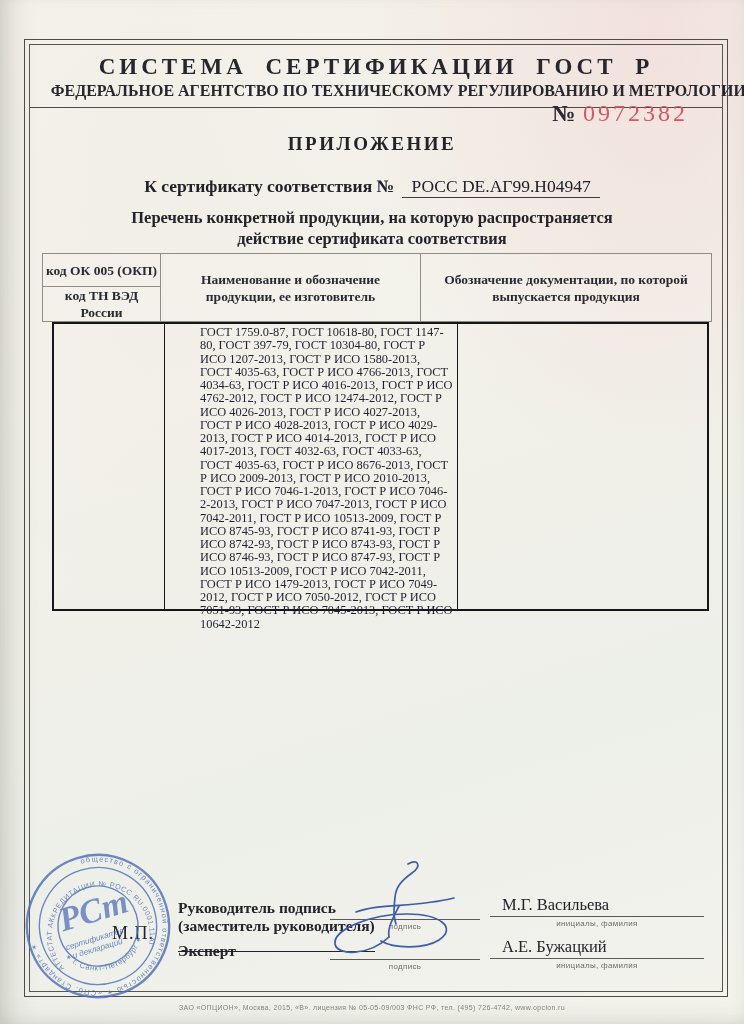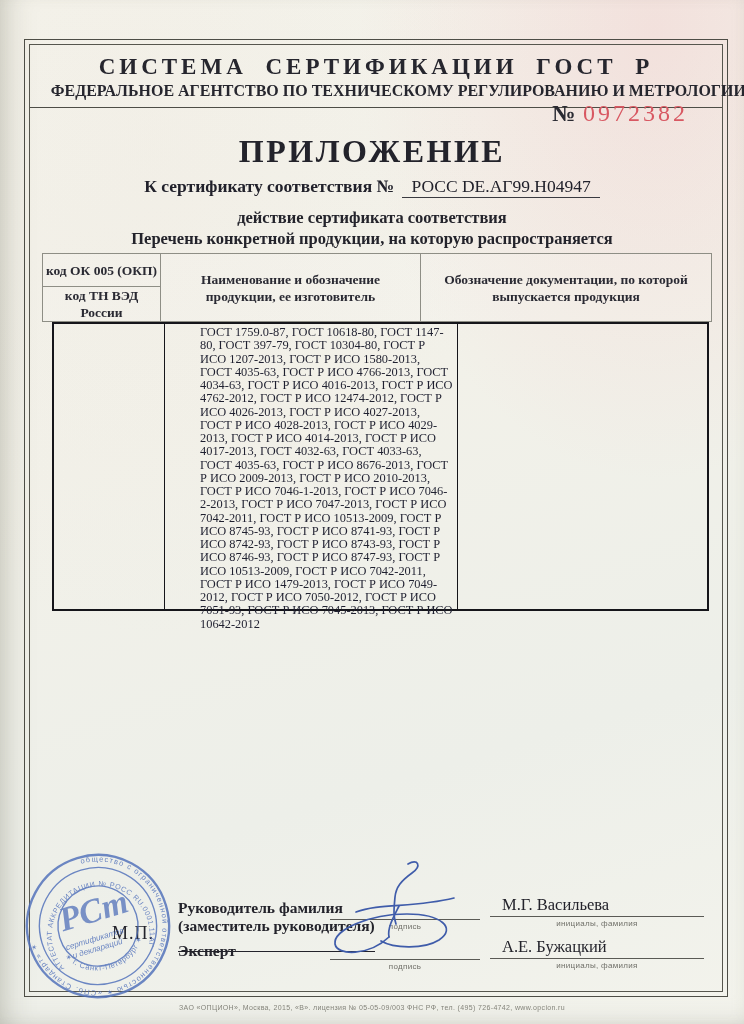--- a/index.html
+++ b/index.html
@@ -16,21 +16,21 @@
     color:#21212b;
   }
   .frame-outer{position:absolute;left:24px;top:21px;right:16px;bottom:27px;border:1.6px solid #4d4d46;margin-top:18px;}
   .frame-inner{position:absolute;left:4px;top:4px;right:4px;bottom:4px;border:1px solid #56564e;}
   .masthead{position:absolute;left:0;right:0;top:0;height:62px;border-bottom:1.6px solid #4d4d46;text-align:center;}
   .mast-line1{margin-top:9px;font-size:23px;font-weight:bold;letter-spacing:4px;word-spacing:9px;color:#26262e;white-space:nowrap;}
   .mast-line2{margin-top:1px;font-size:17px;font-weight:bold;color:#26262e;white-space:nowrap;transform:scaleX(.94);transform-origin:center;}
   .serial{position:absolute;top:100px;right:56px;white-space:nowrap;}
   .serial-prefix{font-size:23px;font-weight:bold;color:#2a2a32;margin-right:8px;}
   .serial-number{font-family:Liberation Serif, serif;font-size:24px;letter-spacing:3px;}
-  .doc-title{position:absolute;left:0;width:100%;top:133px;text-align:center;font-size:32px;font-weight:bold;letter-spacing:2.5px;color:#23232b;}
+  .doc-title{position:absolute;left:0;width:100%;top:133px;text-align:center;font-size:19px;font-weight:bold;letter-spacing:2.5px;color:#23232b;}
   .cert-line{position:absolute;left:0;width:100%;top:176px;text-align:center;font-size:17.5px;}
   .cert-label{font-weight:bold;}
   .cert-number{border-bottom:1.2px solid #3a3a40;padding:0 9px 1px 9px;margin-left:4px;}
   .subtitle{position:absolute;left:0;width:100%;top:207px;text-align:center;font-size:16.5px;font-weight:bold;line-height:21px;color:#23232b;}
   
   .tbl-head{position:absolute;left:42px;top:253px;width:668px;height:67px;display:flex;border:1px solid #8e8e85;background:rgba(255,255,255,.10);}
   .th{box-sizing:border-box;display:flex;align-items:center;justify-content:center;text-align:center;font-weight:bold;font-size:13.5px;line-height:17px;color:#2a2a33;}
   .th-col1{width:118px;border-right:1px solid #8e8e85;display:flex;flex-direction:column;}
   .th-col1 .sub{flex:1;display:flex;align-items:center;justify-content:center;width:100%;}
   .th-col1 .sub.top{border-bottom:1px solid #8e8e85;}
@@ -86,41 +86,41 @@
   </div>
 
   <div class="doc-title">ПРИЛОЖЕНИЕ</div>
 
   <div class="cert-line">
     <span class="cert-label">К сертификату соответствия №</span>
     <span class="cert-number">РОСС DE.АГ99.Н04947</span>
   </div>
 
   <div class="subtitle">
+    <div>Перечень конкретной продукции,  на которую распространяется</div>
     <div>действие сертификата соответствия</div>
-    <div>Перечень конкретной продукции,  на которую распространяется</div>
   </div>
 
   <div class="tbl-head">
     <div class="th th-col1">
       <div class="sub top">код ОК 005 (ОКП)</div>
       <div class="sub">код ТН ВЭД России</div>
     </div>
     <div class="th th-col2">Наименование и обозначение продукции, ее изготовитель</div>
     <div class="th th-col3">Обозначение документации, по которой выпускается продукция</div>
   </div>
 
   <div class="tbl-body">
     <div class="td td-col1"></div>
     <div class="td td-col2">ГОСТ 1759.0-87, ГОСТ 10618-80, ГОСТ 1147-80, ГОСТ 397-79, ГОСТ 10304-80, ГОСТ Р ИСО 1207-2013, ГОСТ Р ИСО 1580-2013, ГОСТ 4035-63, ГОСТ Р ИСО 4766-2013, ГОСТ 4034-63, ГОСТ Р ИСО 4016-2013, ГОСТ Р ИСО 4762-2012, ГОСТ Р ИСО 12474-2012, ГОСТ Р ИСО 4026-2013, ГОСТ Р ИСО 4027-2013, ГОСТ Р ИСО 4028-2013, ГОСТ Р ИСО 4029-2013, ГОСТ Р ИСО 4014-2013, ГОСТ Р ИСО 4017-2013, ГОСТ 4032-63, ГОСТ 4033-63, ГОСТ 4035-63, ГОСТ Р ИСО 8676-2013, ГОСТ Р ИСО 2009-2013, ГОСТ Р ИСО 2010-2013, ГОСТ Р ИСО 7046-1-2013, ГОСТ Р ИСО 7046-2-2013, ГОСТ Р ИСО 7047-2013, ГОСТ Р ИСО 7042-2011, ГОСТ Р ИСО 10513-2009, ГОСТ Р ИСО 8745-93, ГОСТ Р ИСО 8741-93, ГОСТ Р ИСО 8742-93, ГОСТ Р ИСО 8743-93, ГОСТ Р ИСО 8746-93, ГОСТ Р ИСО 8747-93, ГОСТ Р ИСО 10513-2009, ГОСТ Р ИСО 7042-2011, ГОСТ Р ИСО 1479-2013, ГОСТ Р ИСО 7049-2012, ГОСТ Р ИСО 7050-2012, ГОСТ Р ИСО 7051-93, ГОСТ Р ИСО 7045-2013, ГОСТ Р ИСО 10642-2012</div>
     <div class="td td-col3"></div>
   </div>
 
   <div class="sig-role1">
-    <div>Руководитель фамилия</div>
+    <div>Руководитель подпись</div>
     <div class="u">(заместитель руководителя)</div>
   </div>
   <div class="sig-role2">Эксперт</div>
 
   <div class="sig-line sig-line1"></div>
   <div class="cap cap-sign1">подпись</div>
   <div class="sig-line sig-line2"></div>
   <div class="cap cap-sign2">подпись</div>
 
   <div class="name name1">М.Г. Васильева</div>

